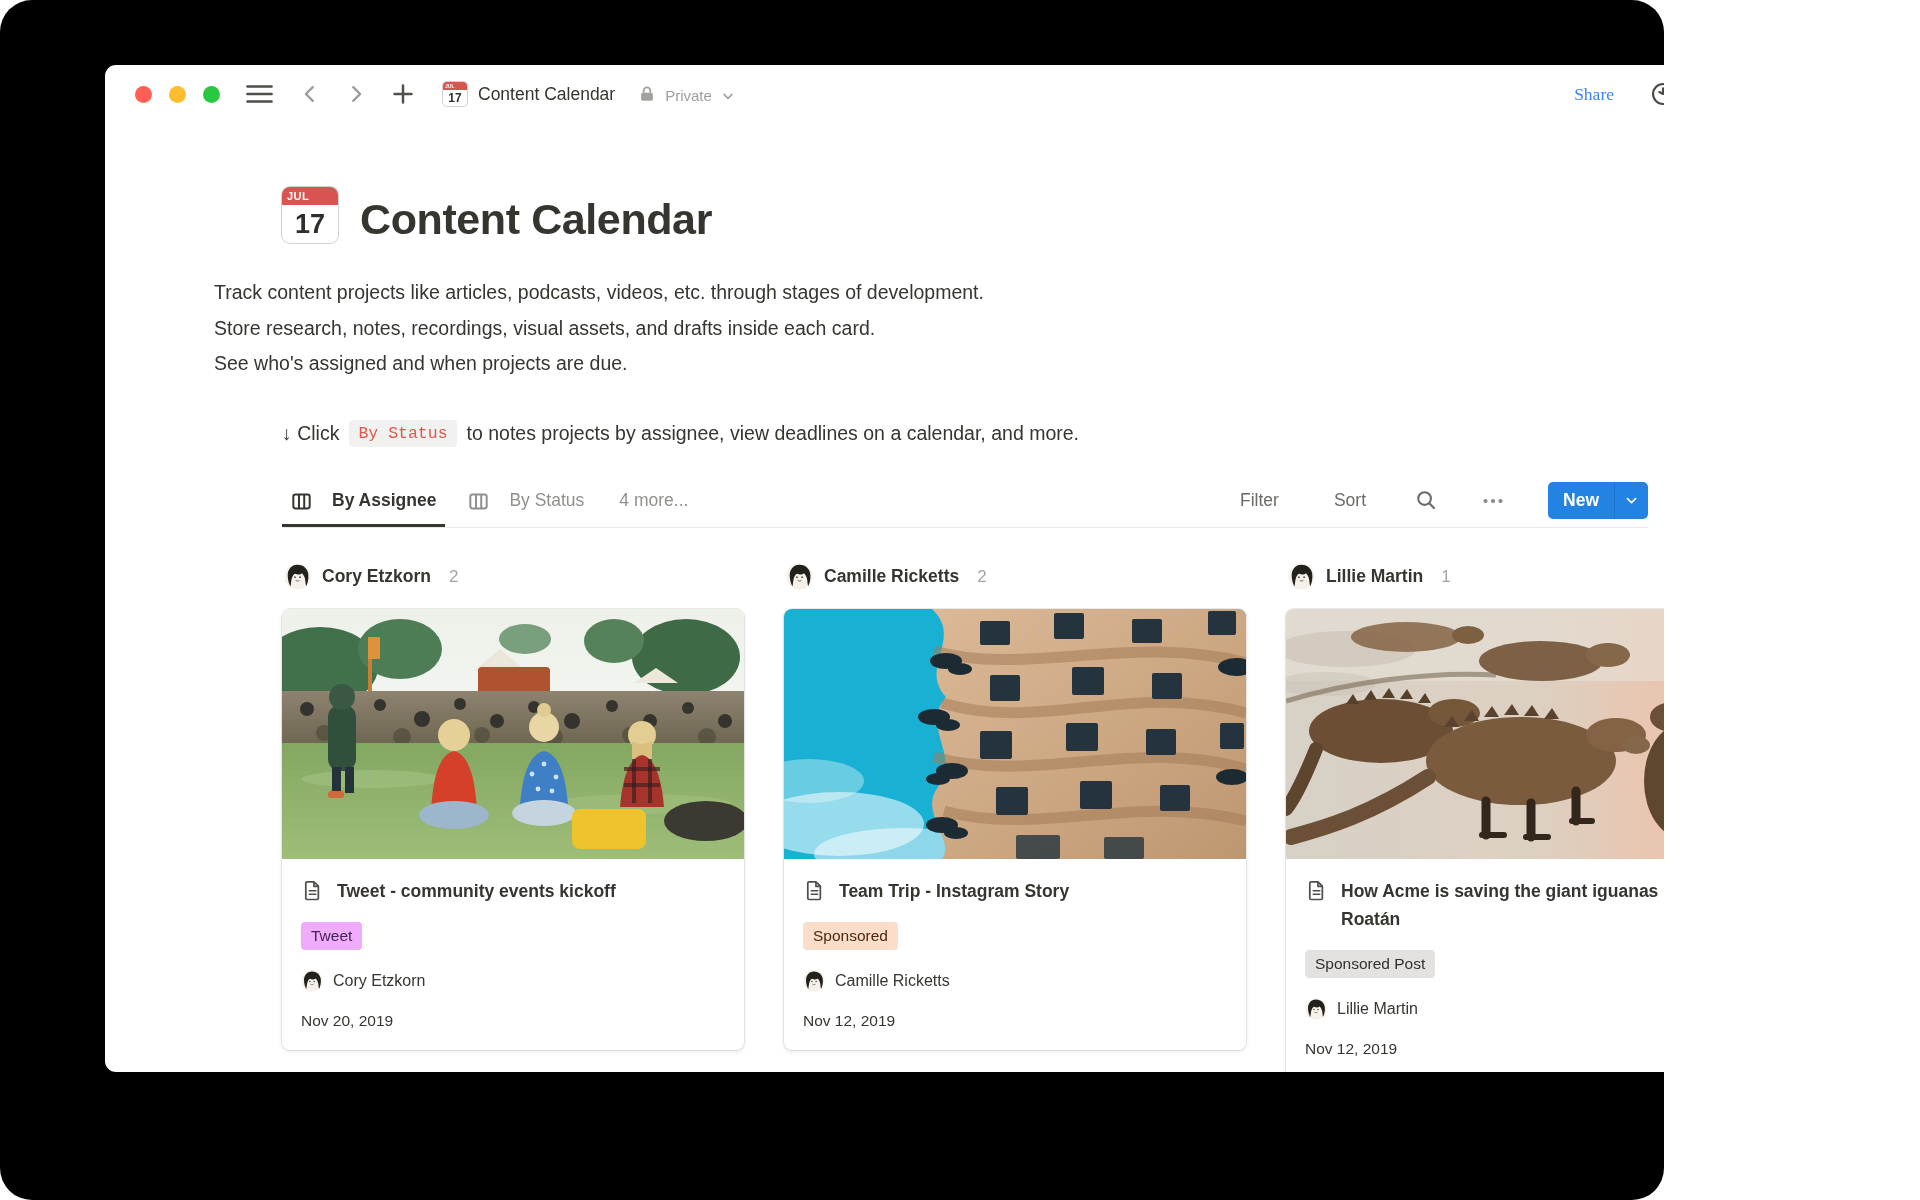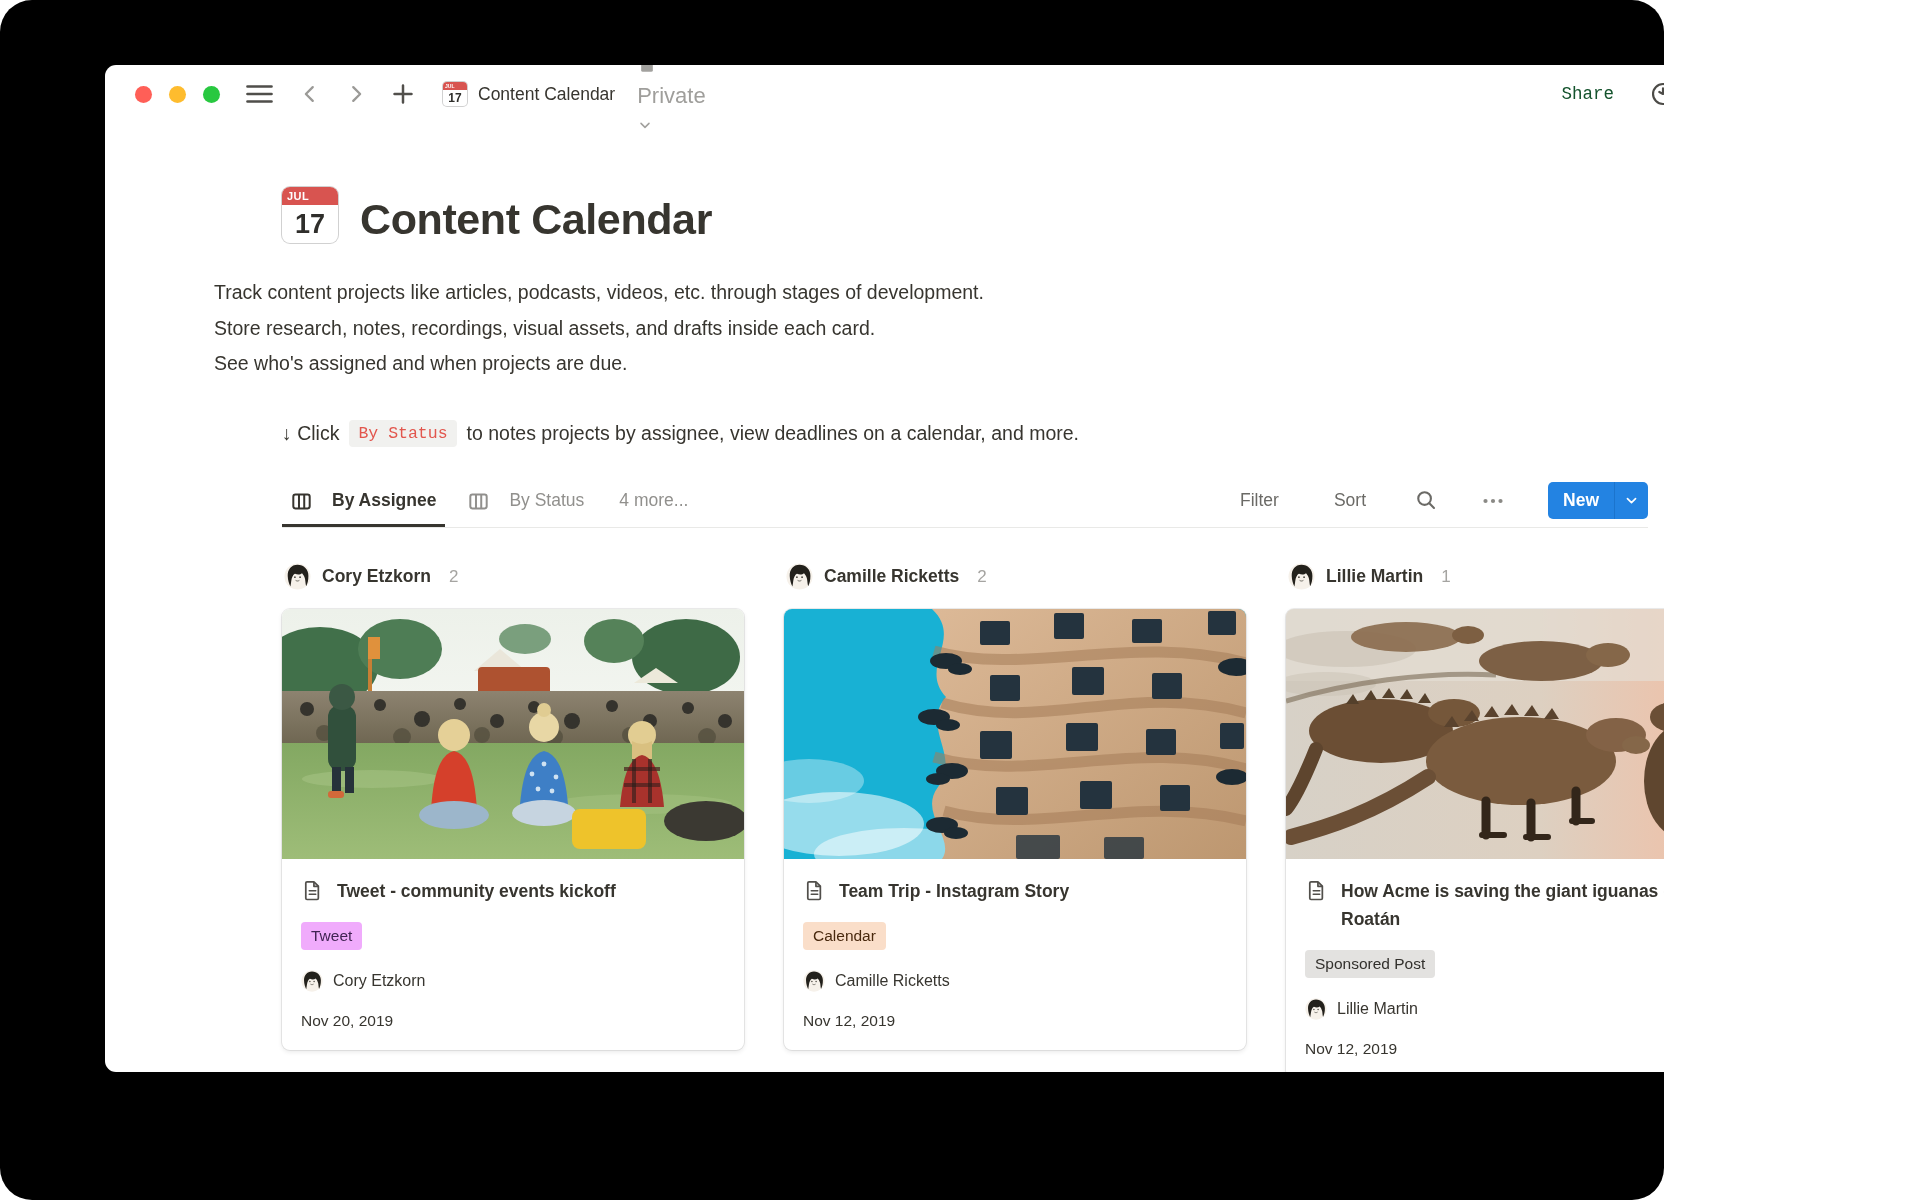--- a/index.html
+++ b/index.html
@@ -7,23 +7,23 @@
   .window{position:absolute;left:105px;top:65px;width:1715px;height:1007px;background:#fff;border-radius:11px;overflow:hidden;color:#37352f;}
 
   
   .toolbar{display:flex;align-items:center;height:58px;padding:0 30px;}
   .lights{display:flex;gap:17px;margin-right:26px;}
   .light{width:17px;height:17px;border-radius:50%;}
   .light.red{background:#FF5F57}.light.yellow{background:#FEBC2E}.light.green{background:#28C840}
   .tb-ic{display:flex;align-items:center;justify-content:center;background:none;border:none;padding:0;cursor:pointer;}
   .tb-gap{margin-right:26px;}
   .tb-title{display:flex;align-items:center;gap:11px;margin-left:6px;font-size:17.5px;font-weight:500;color:#37352f;}
-  .privacy{display:flex;align-items:flex-start;gap:8px;margin-left:22px;color:#9f9e9b;font-size:22px;flex-direction:column;}
+  .privacy{display:flex;align-items:flex-end;gap:8px;margin-left:22px;color:#9f9e9b;font-size:15px;}
   .tb-right{margin-left:auto;display:flex;align-items:center;gap:30px;}
-  .share{font-size:17.5px;color:#14532d;background:none;border:none;cursor:pointer;font-family:Liberation Mono, monospace;}
+  .share{font-size:17.5px;color:#3b82f6;background:none;border:none;cursor:pointer;font-family:Liberation Serif, serif;}
 
   
   .cal{border-radius:4px;overflow:hidden;box-shadow:0 0 0 1px rgba(0,0,0,.18);background:#fff;flex:none;}
   .cal.small{width:24px;height:24px;}
   .cal.big{width:56px;height:56px;border-radius:8px;}
   .cal .cal-top{background:#d85450;color:#fff;font-weight:700;display:flex;align-items:center;padding-left:2px;}
   .cal.small .cal-top{height:8px;font-size:5px;}
   .cal.big .cal-top{height:18px;font-size:11px;padding-left:5px;letter-spacing:.5px;}
   .cal .cal-day{display:flex;align-items:center;justify-content:center;color:#2f2e2b;font-weight:700;}
   .cal.small .cal-day{height:16px;font-size:12px;}
@@ -404,21 +404,21 @@
               </g>
             </svg>
           </div>
           <div class="card-body">
             <div class="title-row">
               <svg class="doc-ic" width="23" height="23" viewBox="0 0 24 24">
                   <use href="#doc-g"></use>
                 </svg>
               <div class="card-title">Team Trip - Instagram Story</div>
             </div>
-            <span class="tag tag--peach">Calendar</span>
+            <span class="tag tag--peach">Sponsored</span>
             <div class="person">
               <svg class="avatar" width="22" height="22" viewBox="0 0 24 24">
                   <use href="#avatar-g"></use>
                 </svg>
               <span>Camille Ricketts</span>
             </div>
             <div class="date">Nov 12, 2019</div>
           </div>
         </div>
       </div>

